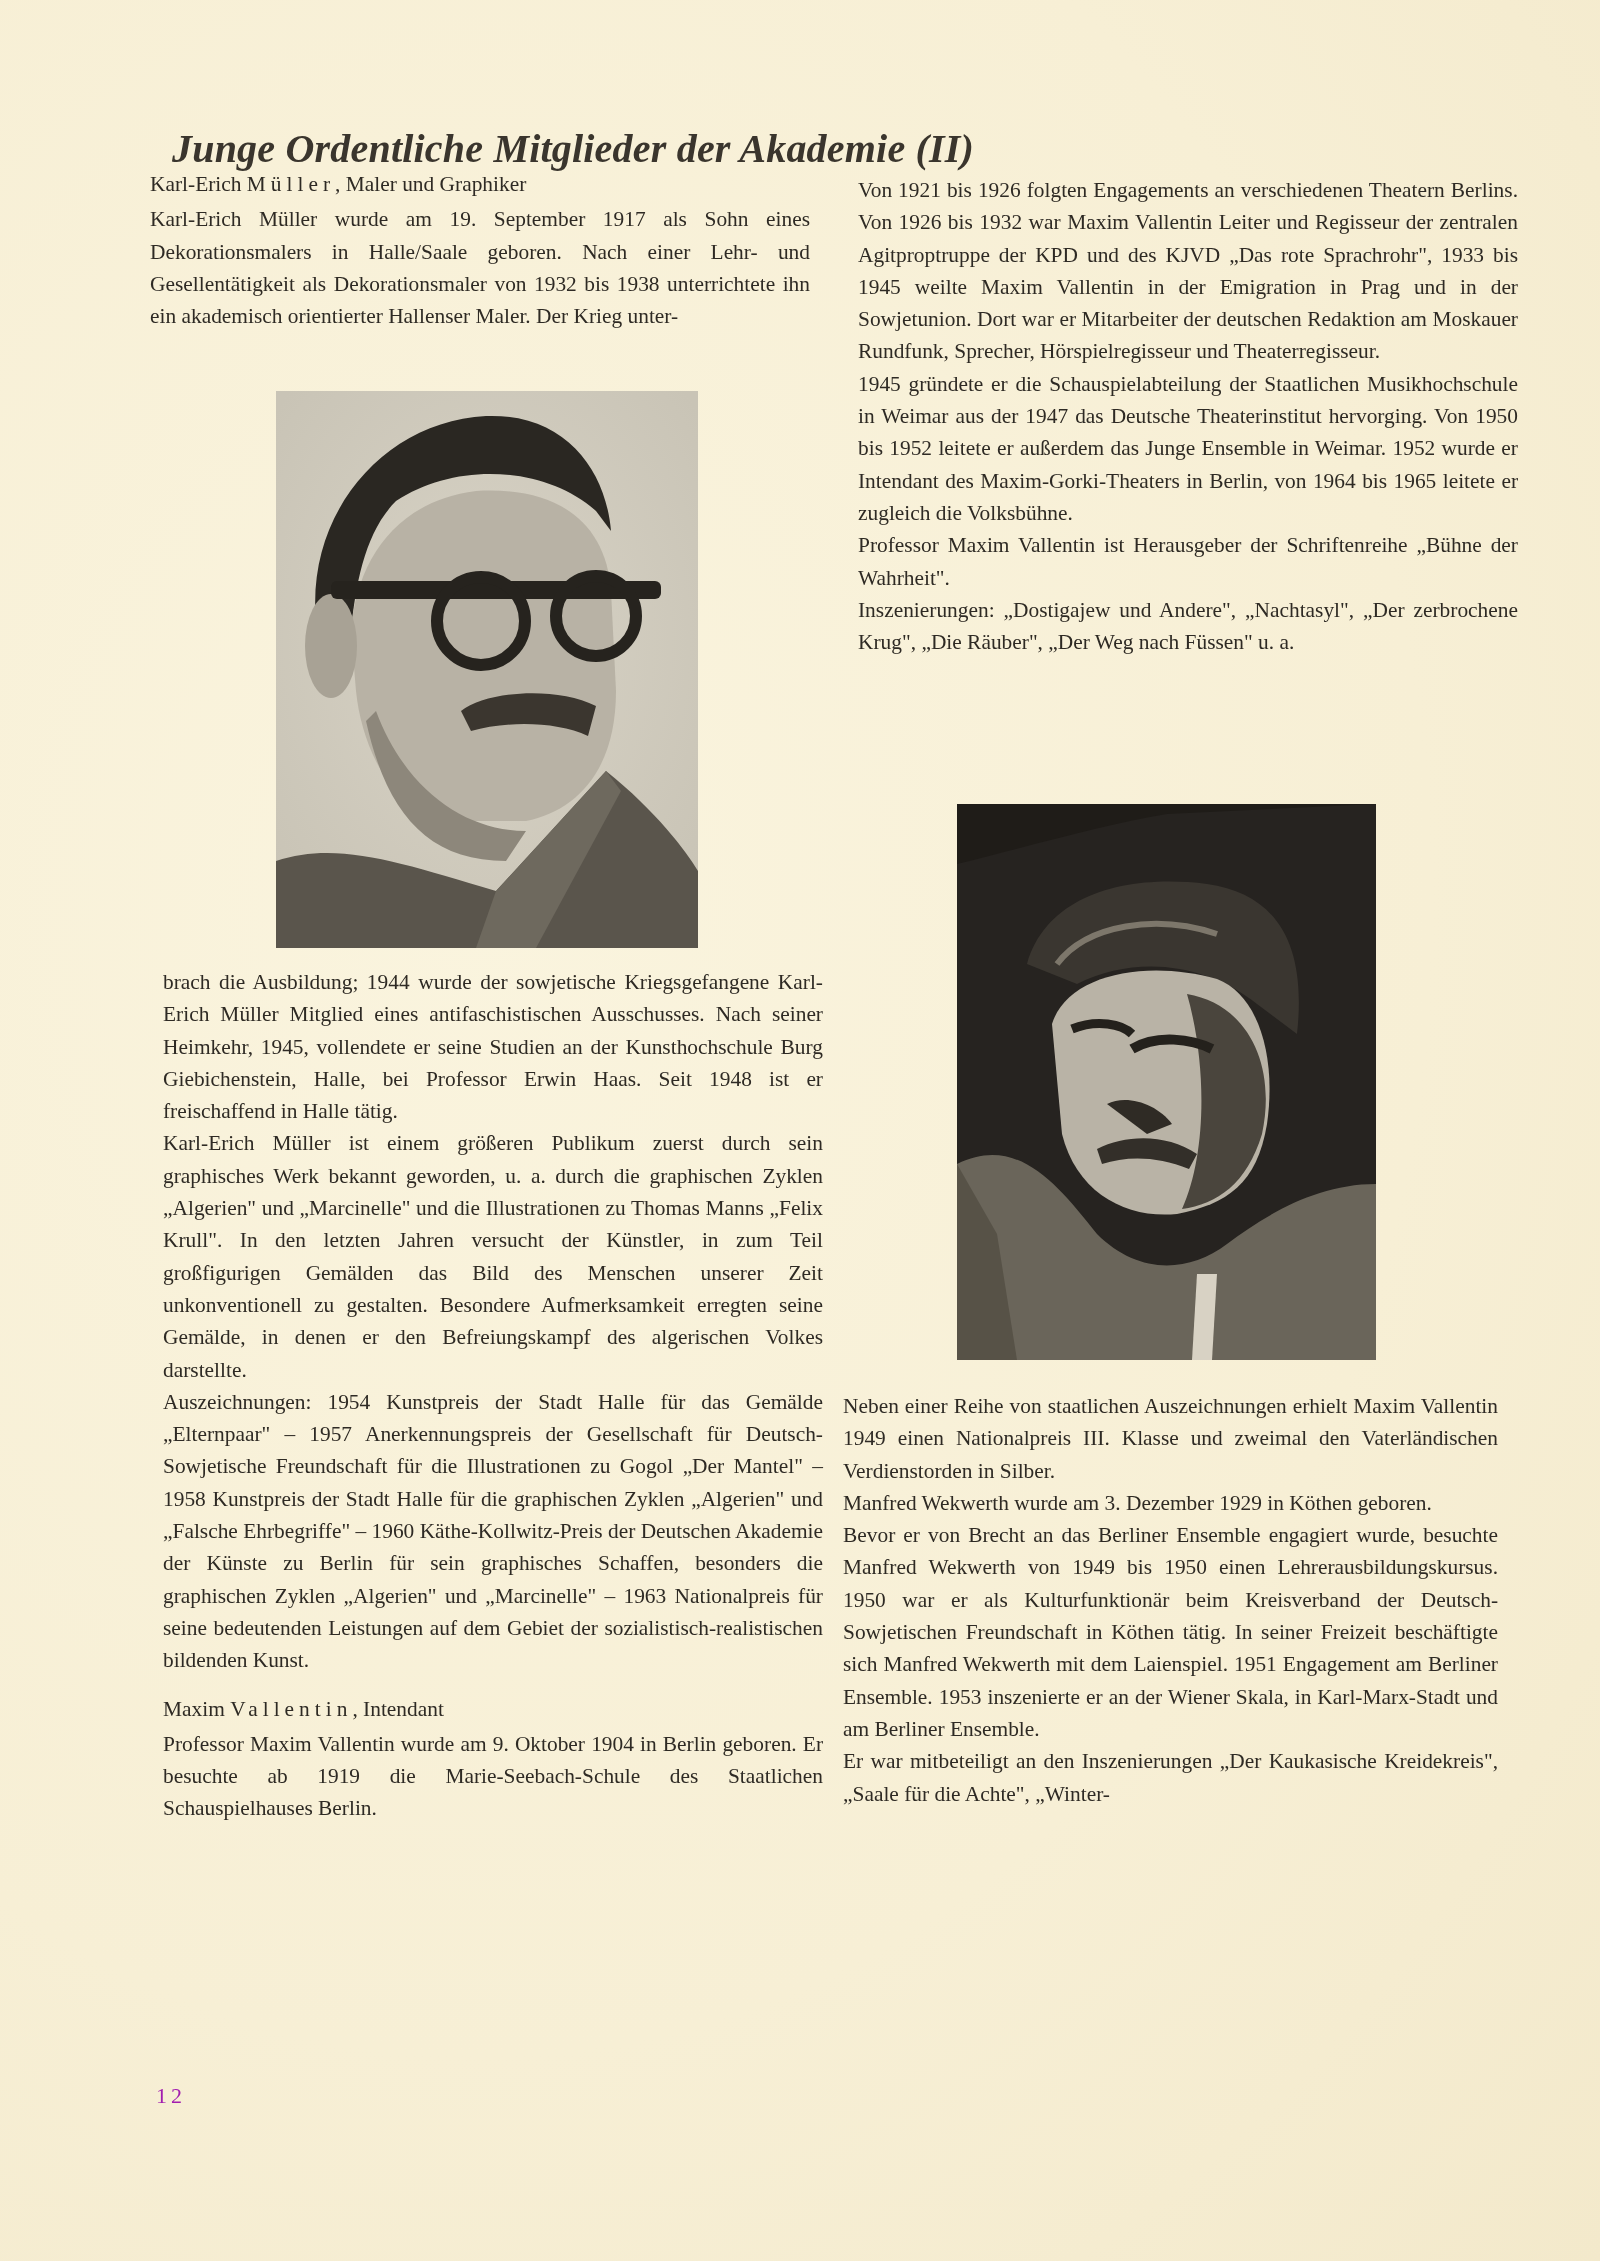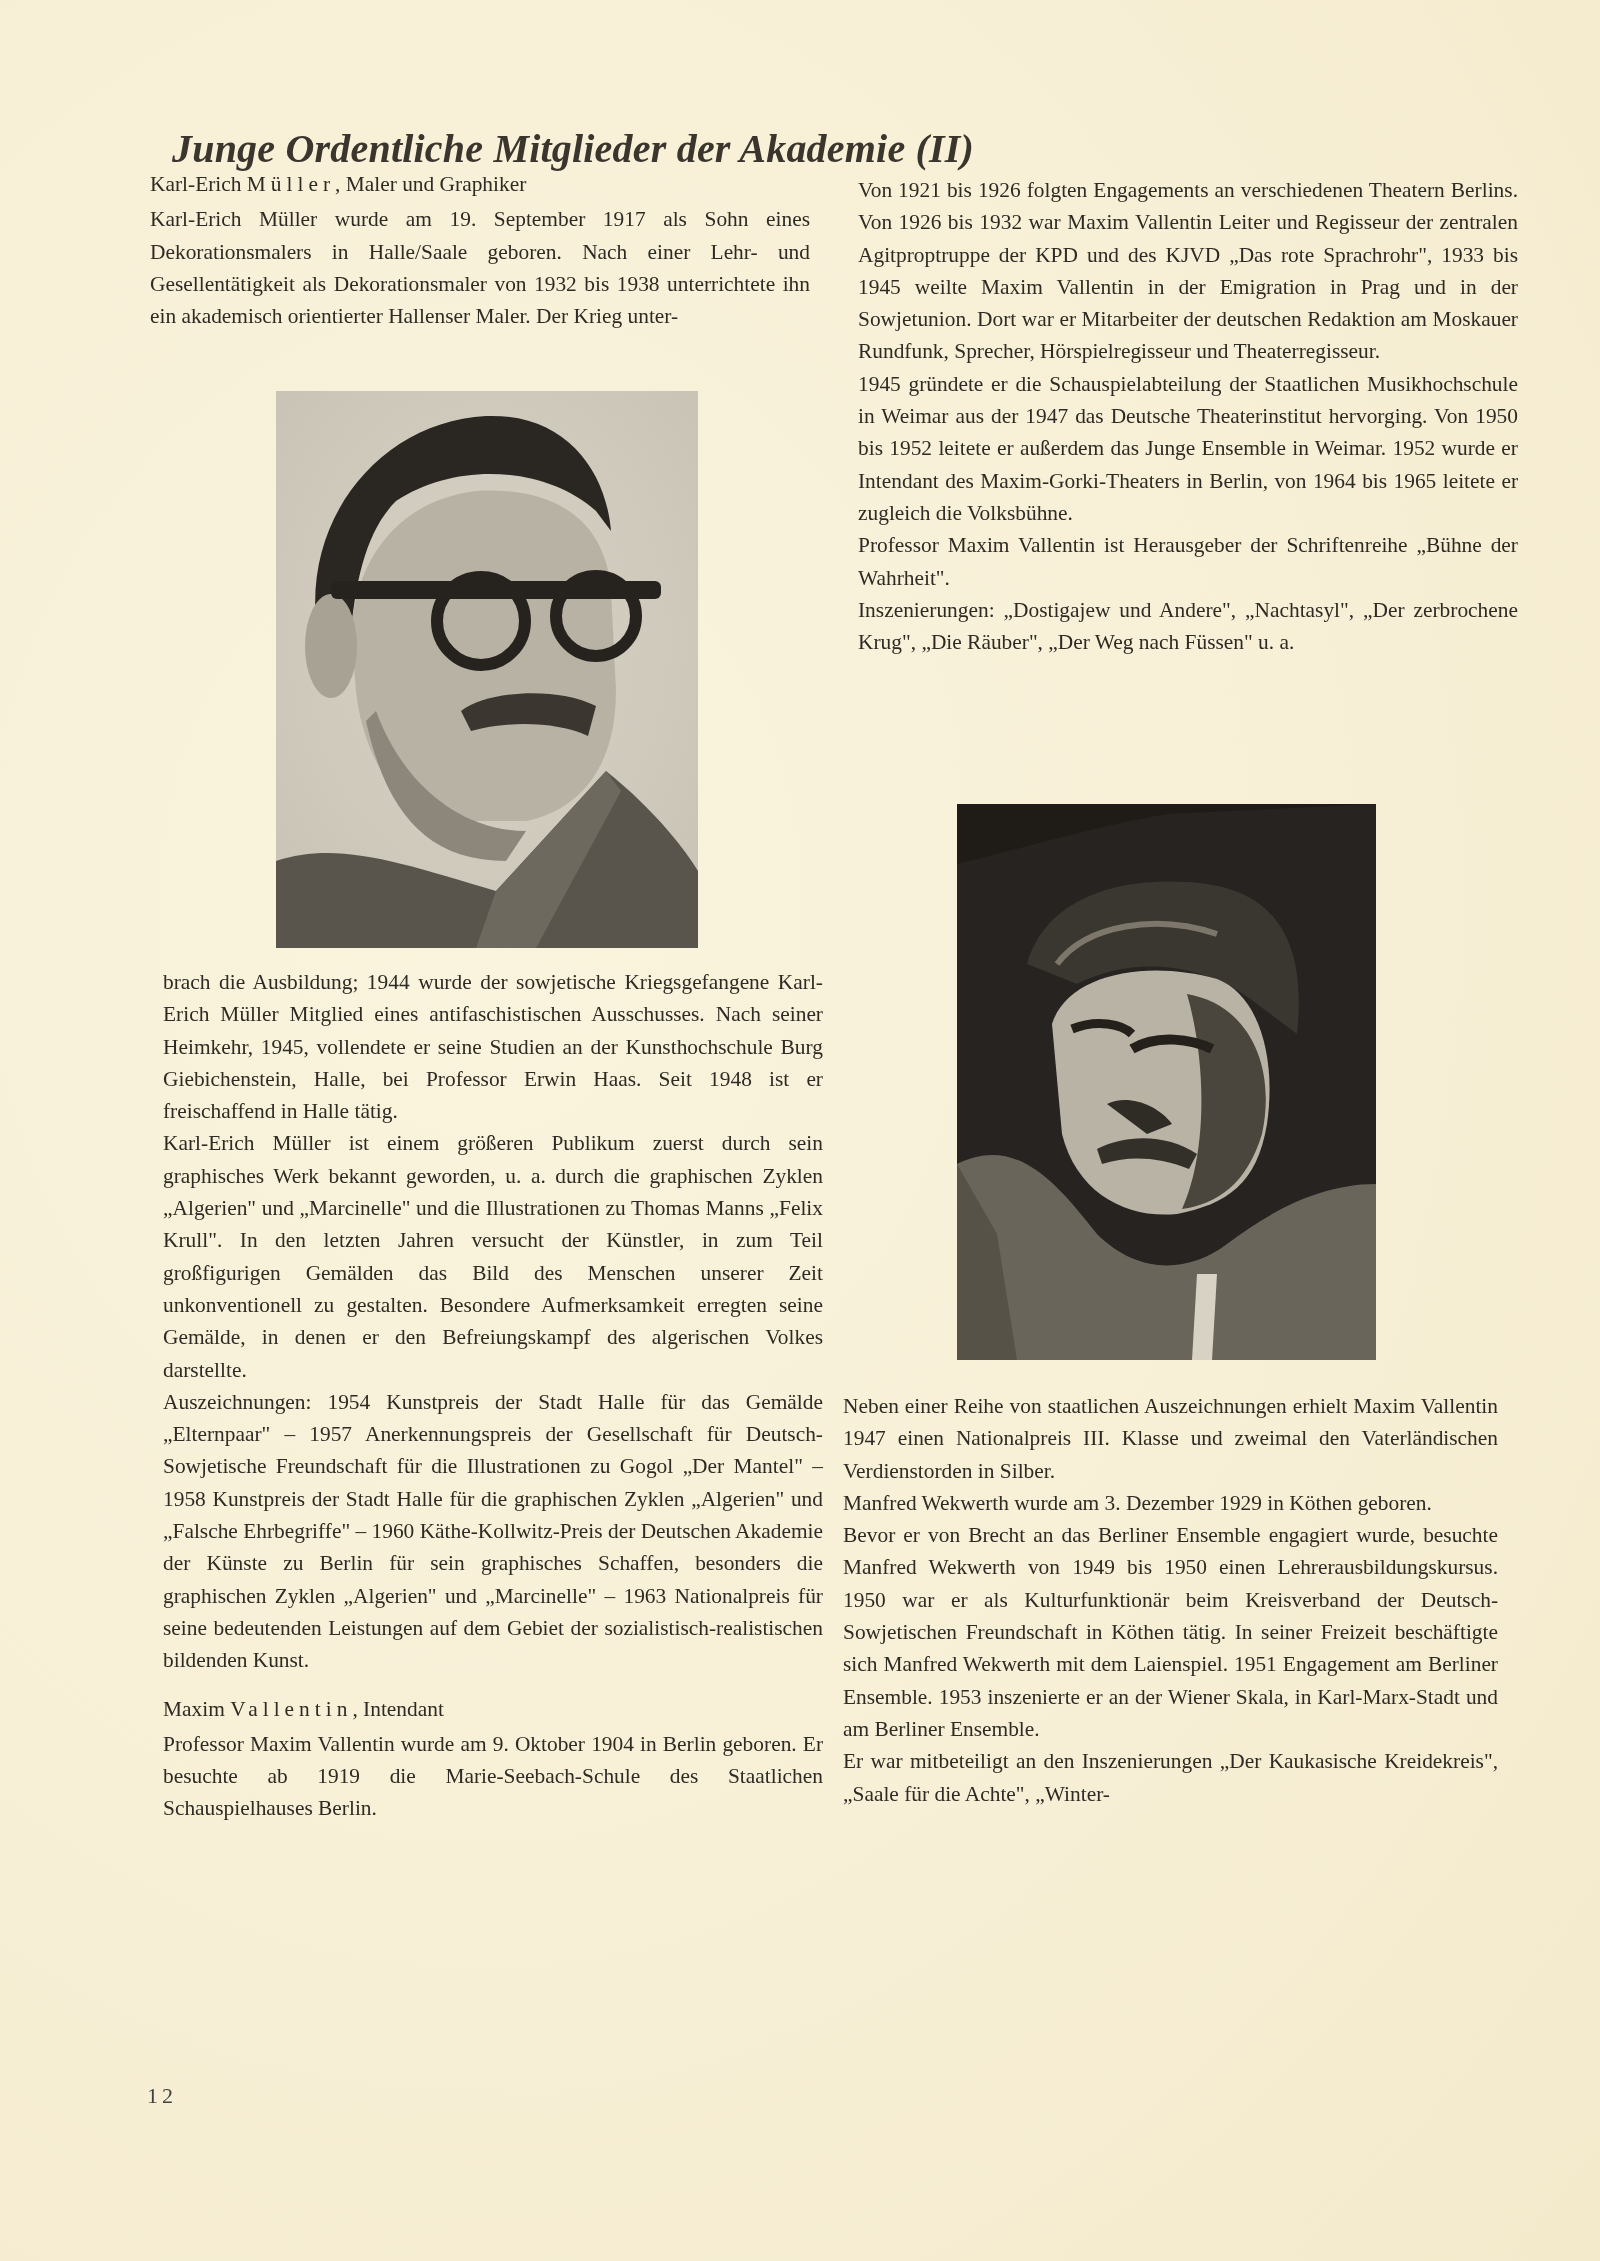--- a/index.html
+++ b/index.html
@@ -16,22 +16,22 @@
     font-style:italic; font-size:40px; letter-spacing:0.2px;
     color:#3a352d; white-space:nowrap;
   }
   .col { position:absolute; width:660px; font-size:21.4px; line-height:32.3px; text-align:justify; }
   .col p { margin:0; }
   .heading { margin:0; text-align:left; }
   .spaced { letter-spacing:5px; }
   .photo { position:absolute; overflow:hidden; }
   .photo svg { display:block; width:100%; height:100%; }
   .page-number {
-    position:absolute; left:147px; top:2083px;
-    font-size:22px; letter-spacing:4px; color:#404040;
+    position:absolute; left:156px; top:2083px;
+    font-size:22px; letter-spacing:4px; color:#a21caf;
   }
 </style>
 </head>
 <body>
 
 <h1 class="title">Junge Ordentliche Mitglieder der Akademie (II)</h1>
 
 <div class="col" style="left:150px; top:168px;">
   <p class="heading" style="margin-bottom:3px;">
     <span>Karl-Erich</span>
@@ -105,19 +105,19 @@
     <path d="M150 300 C170 290 200 300 215 320 L190 330 Z" fill="#2f2b25"></path>
     <path d="M140 345 C170 330 210 330 240 350 L232 365 C200 352 170 352 145 360 Z" fill="#332f29"></path>
 
     <path d="M0 360 C60 330 100 380 140 430 C180 470 230 470 270 440 C310 410 360 380 419 380 L419 556 L0 556 Z" fill="#6a655a"></path>
     <path d="M0 360 L0 556 L60 556 L40 430 Z" fill="#575247"></path>
     <path d="M240 470 L260 470 L255 556 L235 556 Z" fill="#d8d2c4"></path>
   </svg>
 </div>
 
 <div class="col" style="left:843px; top:1390px; width:655px;">
-  <p>Neben einer Reihe von staatlichen Auszeichnungen erhielt Maxim Vallentin 1947 einen Nationalpreis III. Klasse und zweimal den Vaterländischen Verdienstorden in Silber.</p>
+  <p>Neben einer Reihe von staatlichen Auszeichnungen erhielt Maxim Vallentin 1949 einen Nationalpreis III. Klasse und zweimal den Vaterländischen Verdienstorden in Silber.</p>
   <p>Manfred Wekwerth wurde am 3. Dezember 1929 in Köthen geboren.</p>
   <p>Bevor er von Brecht an das Berliner Ensemble engagiert wurde, besuchte Manfred Wekwerth von 1949 bis 1950 einen Lehrerausbildungskursus. 1950 war er als Kulturfunktionär beim Kreisverband der Deutsch-Sowjetischen Freundschaft in Köthen tätig. In seiner Freizeit beschäftigte sich Manfred Wekwerth mit dem Laienspiel. 1951 Engagement am Berliner Ensemble. 1953 inszenierte er an der Wiener Skala, in Karl-Marx-Stadt und am Berliner Ensemble.</p>
   <p>Er war mitbeteiligt an den Inszenierungen „Der Kaukasische Kreidekreis", „Saale für die Achte", „Winter-</p>
 </div>
 
 <div class="page-number">12</div>
 
 </body></html>

